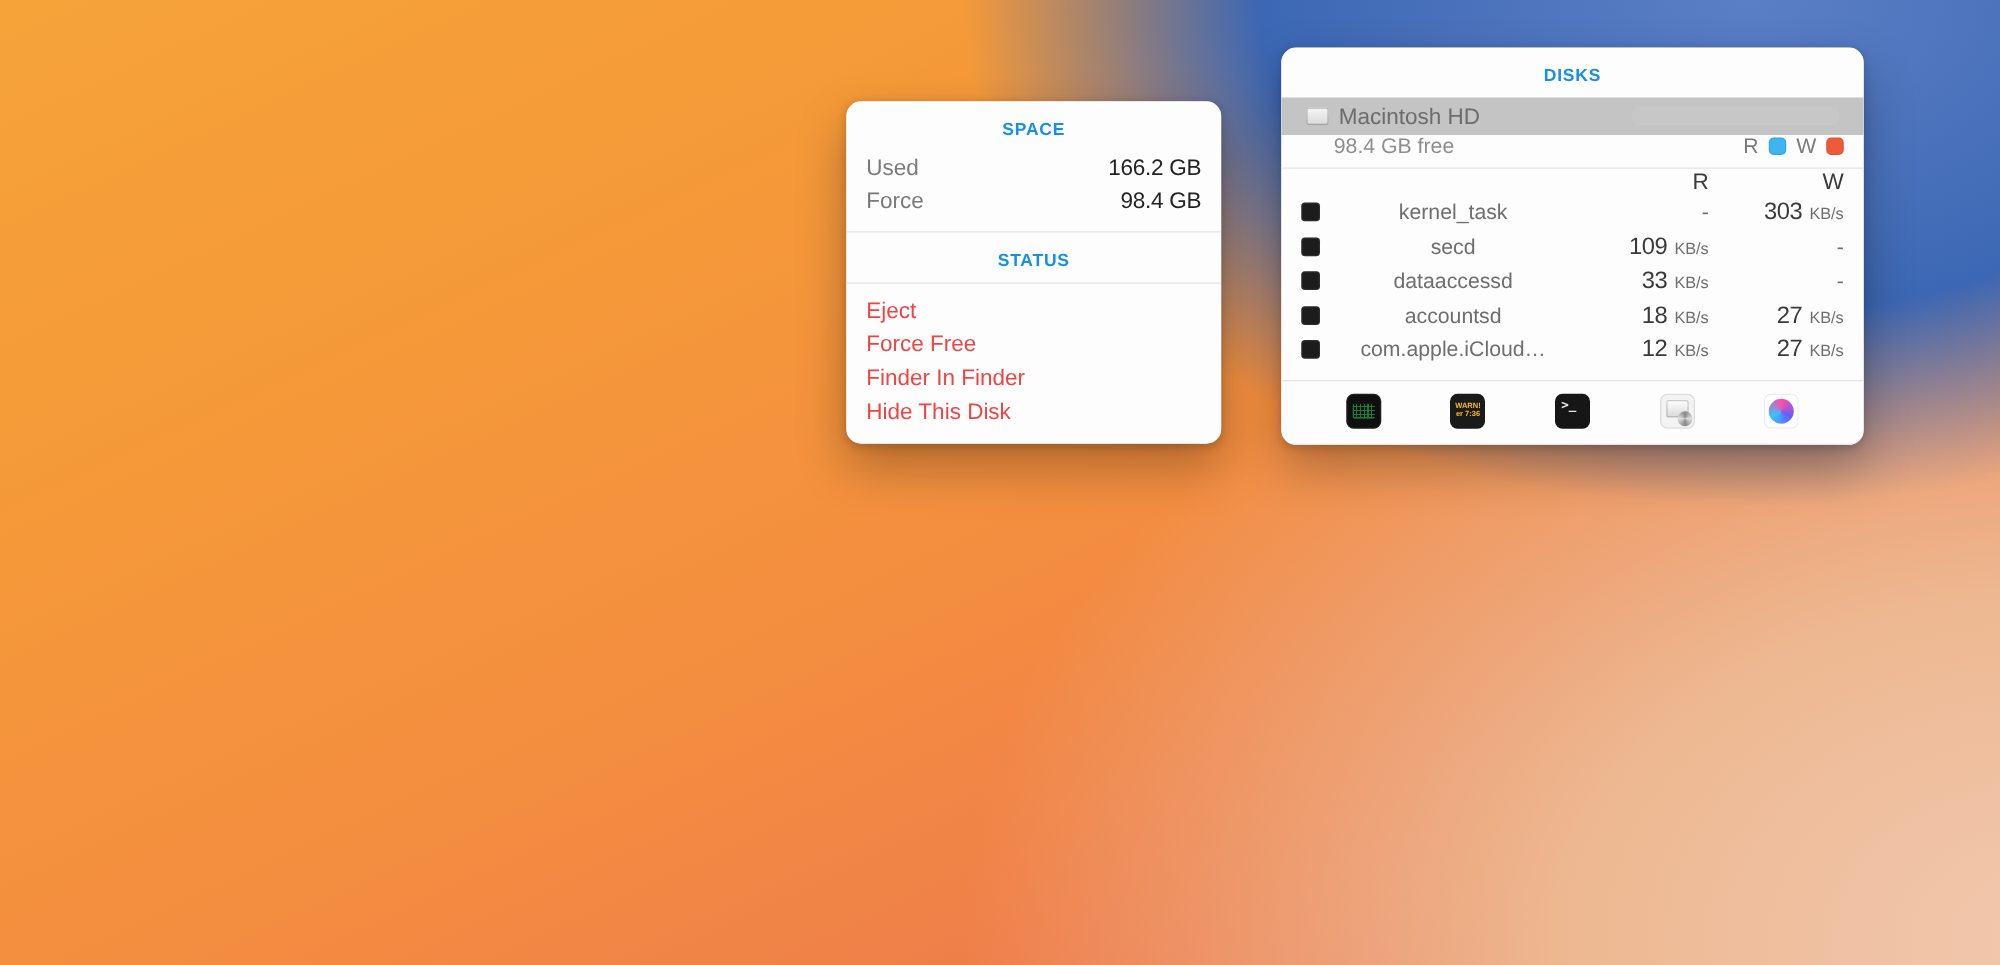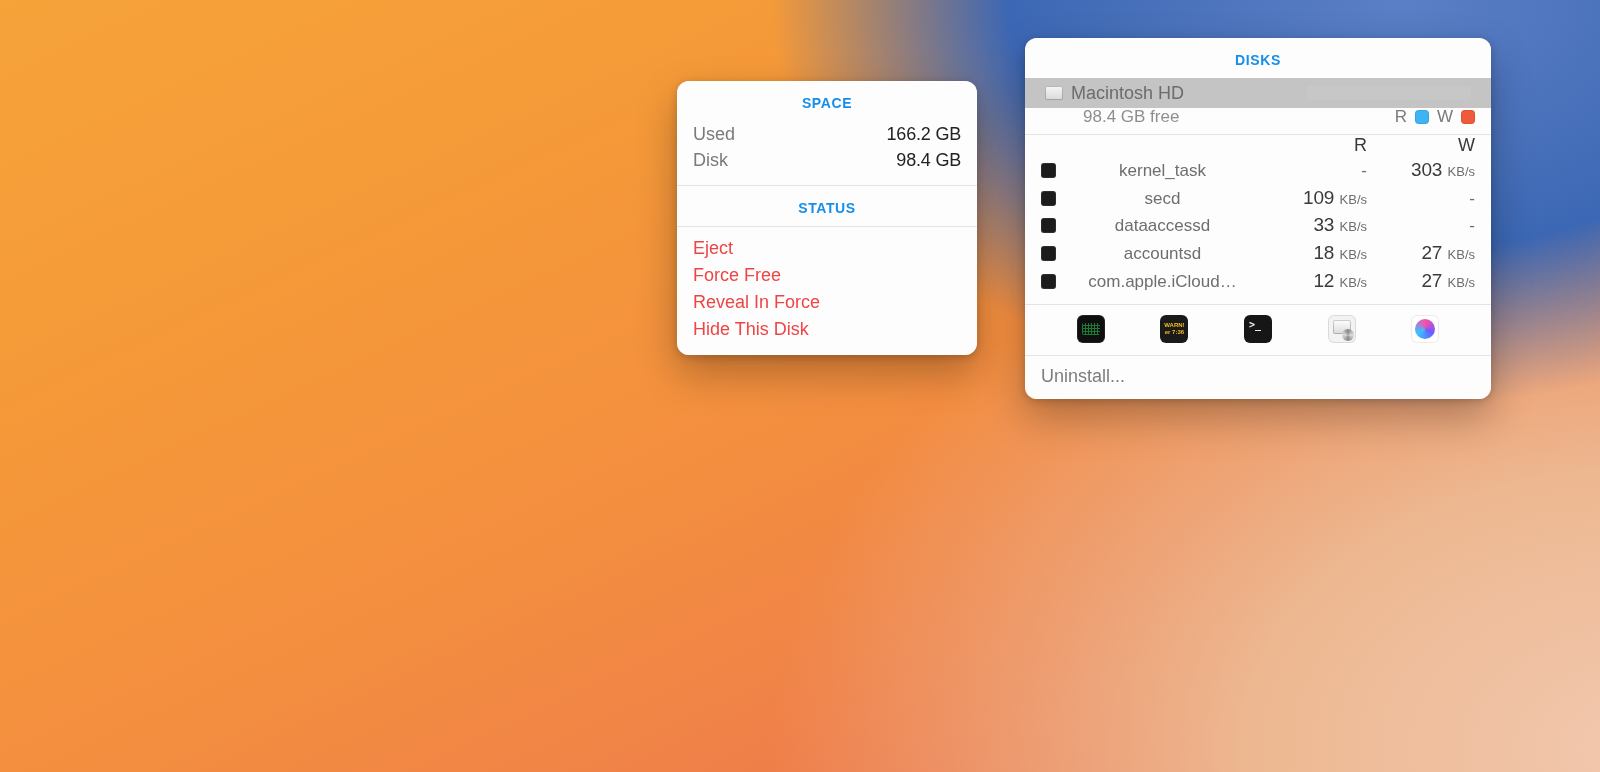--- a/index.html
+++ b/index.html
@@ -48,21 +48,21 @@
       background: linear-gradient(#f6f6f6,#d9d9d9);
       box-shadow: inset 0 0 0 1px rgba(0,0,0,0.25);
       margin-right: 8px; flex: 0 0 auto;
     }
     .disk-name { flex: 1 1 auto; font-size: 18px; color: #6c6c6c; }
     .disk-bar {
       width: 165px; height: 14px; border-radius: 4px; background: #c7c7c7; overflow: hidden;
     }
     .disk-bar-fill { height: 100%; background: #40bdff; }
     .disk-sub { display:flex; align-items:center; padding: 0 16px 8px; height: 26px; }
-    .disk-free { flex: 1 1 auto; font-size: 17px; color: #8e8e8e; margin-left: 42px; }
+    .disk-free { flex: 1 1 auto; font-size: 17px; color: #8e8e8e; margin-left: 26px; }
     .rw { display:flex; align-items:center; gap: 8px; font-size: 17px; color: #7a7a7a; }
     .led { width: 14px; height: 14px; border-radius: 4px; display:inline-block; box-shadow: inset 0 0 0 1px rgba(0,0,0,0.08); }
     .led-blue { background:#3eb4f2; }
     .led-red  { background:#ef5a3a; }
 
     .proc-table { padding: 0 16px 10px; }
     .proc-head { display:flex; font-size: 18px; color: #3a3a3a; font-weight: 500; }
     .proc-head .spacer { flex:1; }
     .proc-head .col-r { width: 106px; text-align:right; }
     .proc-head .col-w { width: 108px; text-align:right; }
@@ -105,31 +105,31 @@
 <div class="desktop">
 
   <div class="panel panel-left" data-interactable="false">
     <div class="section-header accent" data-interactable="false">SPACE</div>
     <div class="kv-block">
       <div class="kv-row" data-interactable="false">
         <span class="kv-label" data-interactable="false">Used</span>
         <span class="kv-value" data-interactable="false">166.2 GB</span>
       </div>
       <div class="kv-row" data-interactable="false">
-        <span class="kv-label" data-interactable="false">Disk</span>
+        <span class="kv-label" data-interactable="false">Force</span>
         <span class="kv-value" data-interactable="false">98.4 GB</span>
       </div>
     </div>
     <div class="divider"></div>
     <div class="section-header accent" data-interactable="false">STATUS</div>
     <div class="divider"></div>
     <div class="action-list" data-interactable="false">
       <div class="action-item" data-interactable="true">Eject</div>
       <div class="action-item" data-interactable="true">Force Free</div>
-      <div class="action-item" data-interactable="true">Reveal In Force</div>
+      <div class="action-item" data-interactable="true">Finder In Finder</div>
       <div class="action-item" data-interactable="true">Hide This Disk</div>
     </div>
   </div>
 
   <div class="panel panel-right" data-interactable="false">
     <div class="section-header accent" data-interactable="false">DISKS</div>
 
     <div class="disk-row disk-row-selected" data-interactable="true">
       <span class="disk-icon" data-interactable="false"></span>
       <span class="disk-name" data-interactable="false">Macintosh HD</span>
@@ -192,18 +192,15 @@
     <div class="divider"></div>
     <div class="app-icons-row" data-interactable="false">
       <span class="app-icon activity" data-interactable="true" title="Activity Monitor"></span>
       <span class="app-icon console" data-interactable="true" title="Console">WARN!<br>er 7:36</span>
       <span class="app-icon terminal" data-interactable="true" title="Terminal"></span>
       <span class="app-icon diskutil" data-interactable="true" title="Disk Utility"></span>
       <span class="app-icon cleaner" data-interactable="true" title="CleanMyMac"></span>
     </div>
 
     <div class="divider"></div>
-    <div class="footer-row">
-      <span class="footer-link" data-interactable="true">Uninstall...</span>
-    </div>
   </div>
 
 </div>
 
 </body></html>

